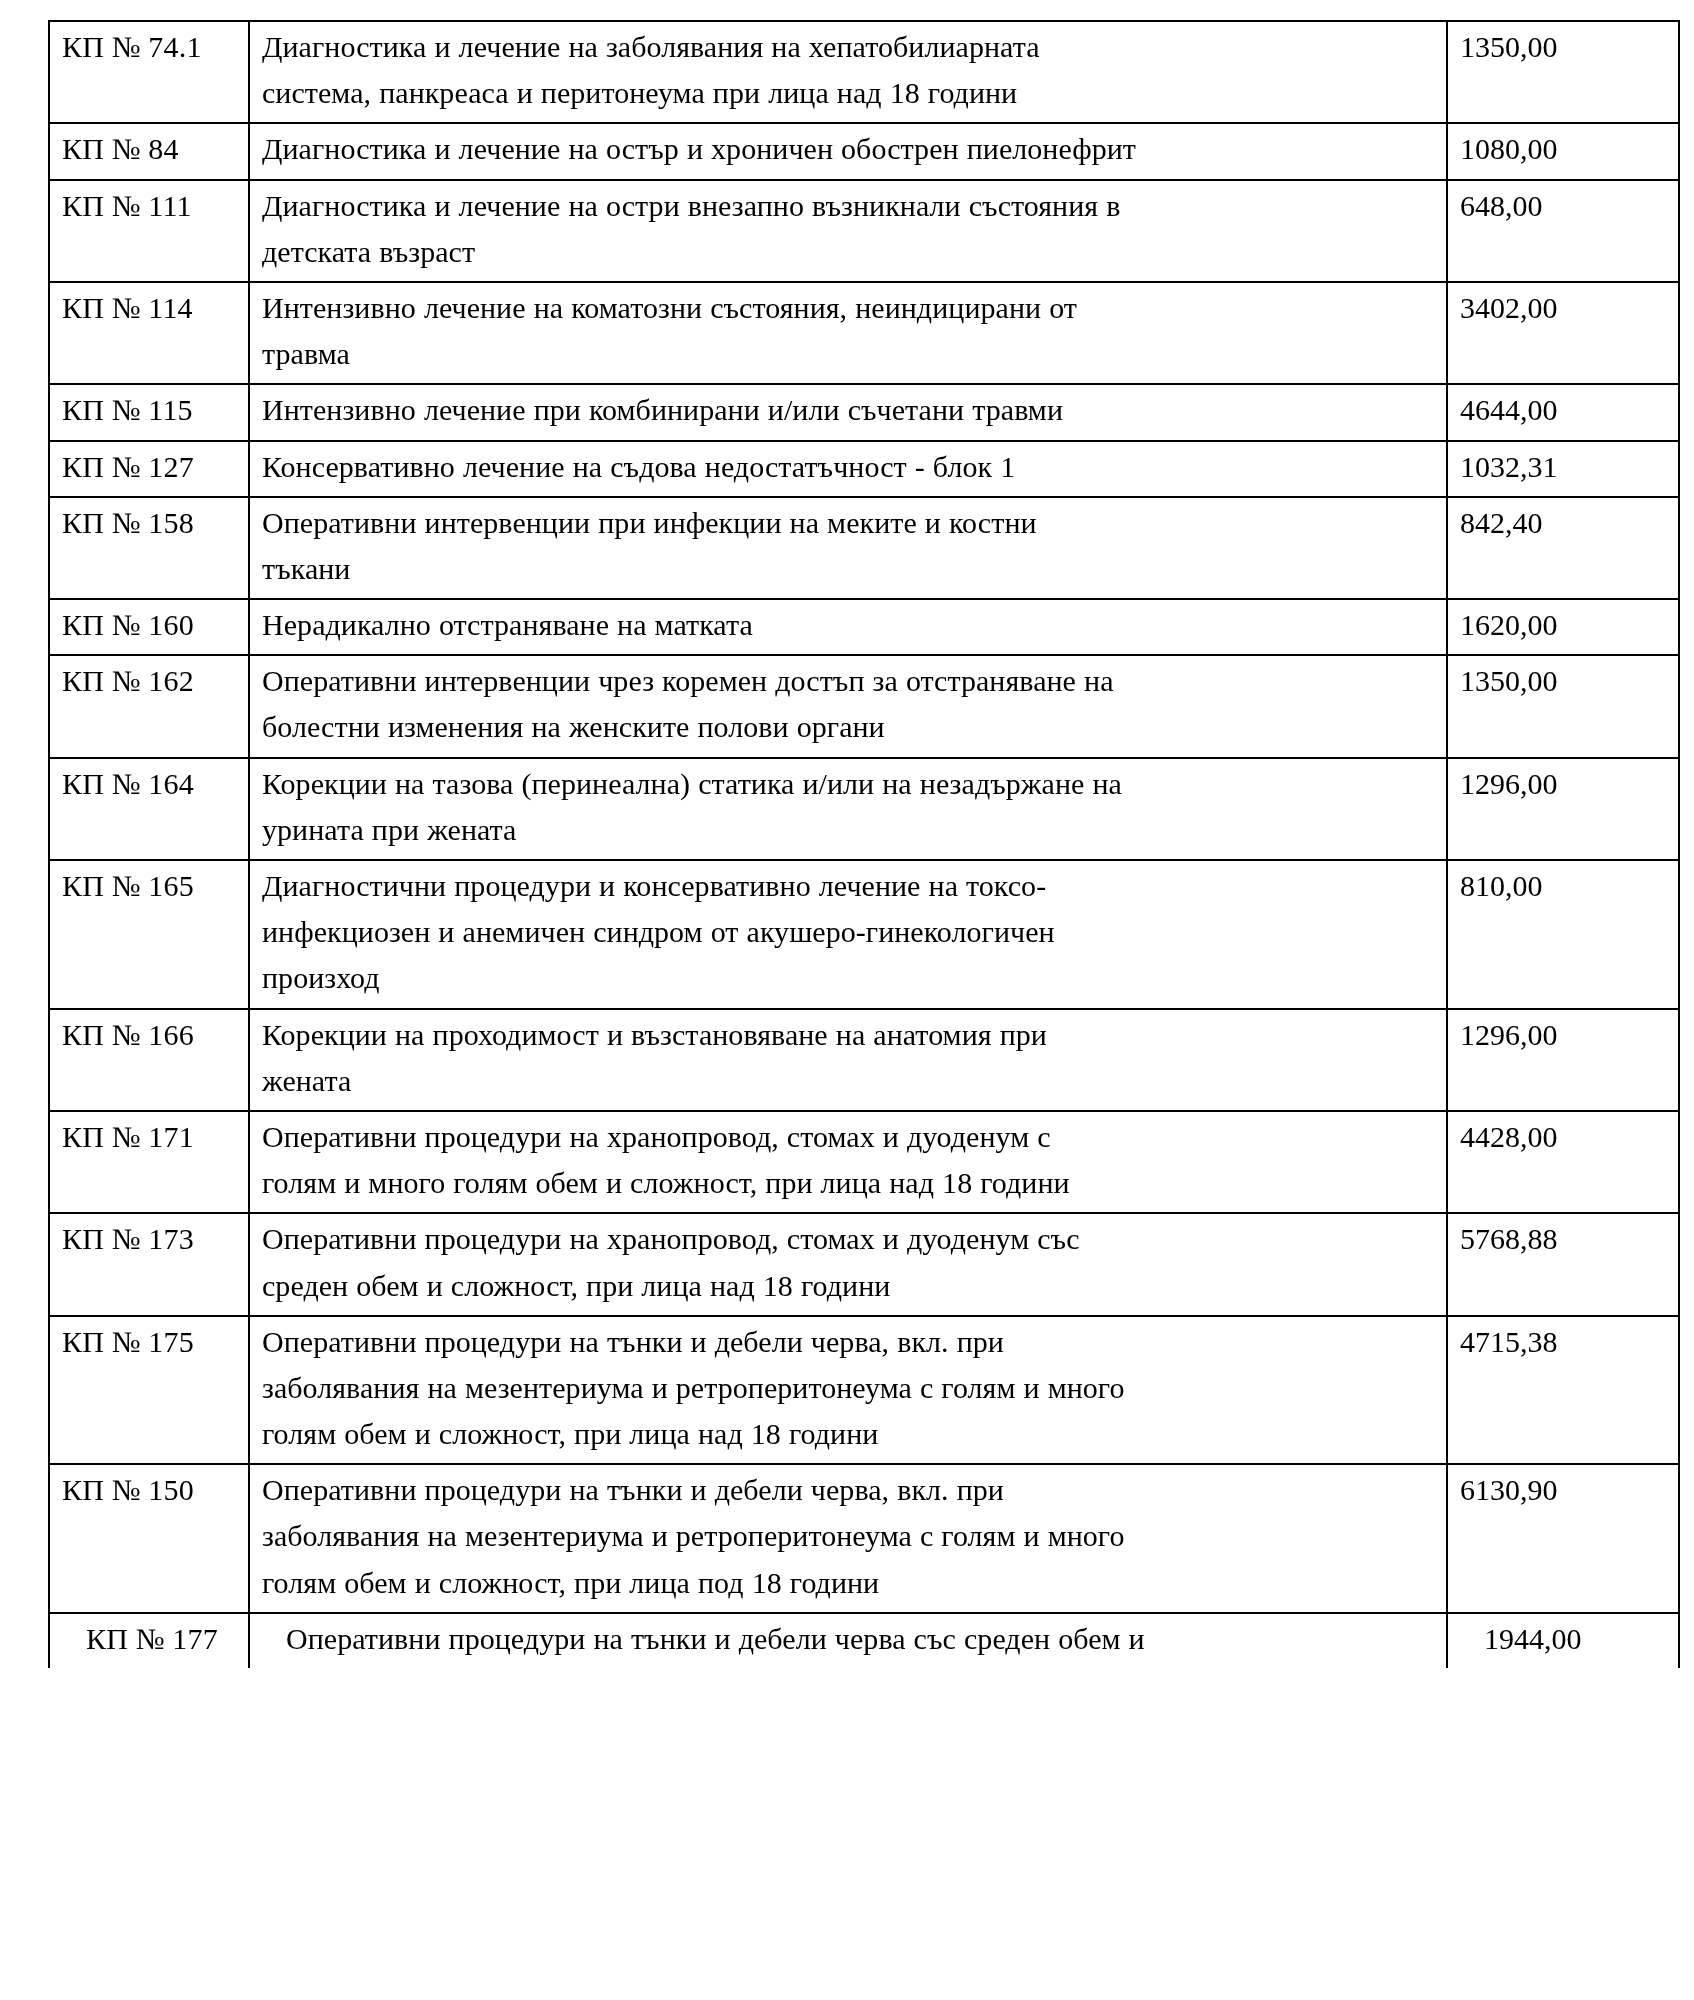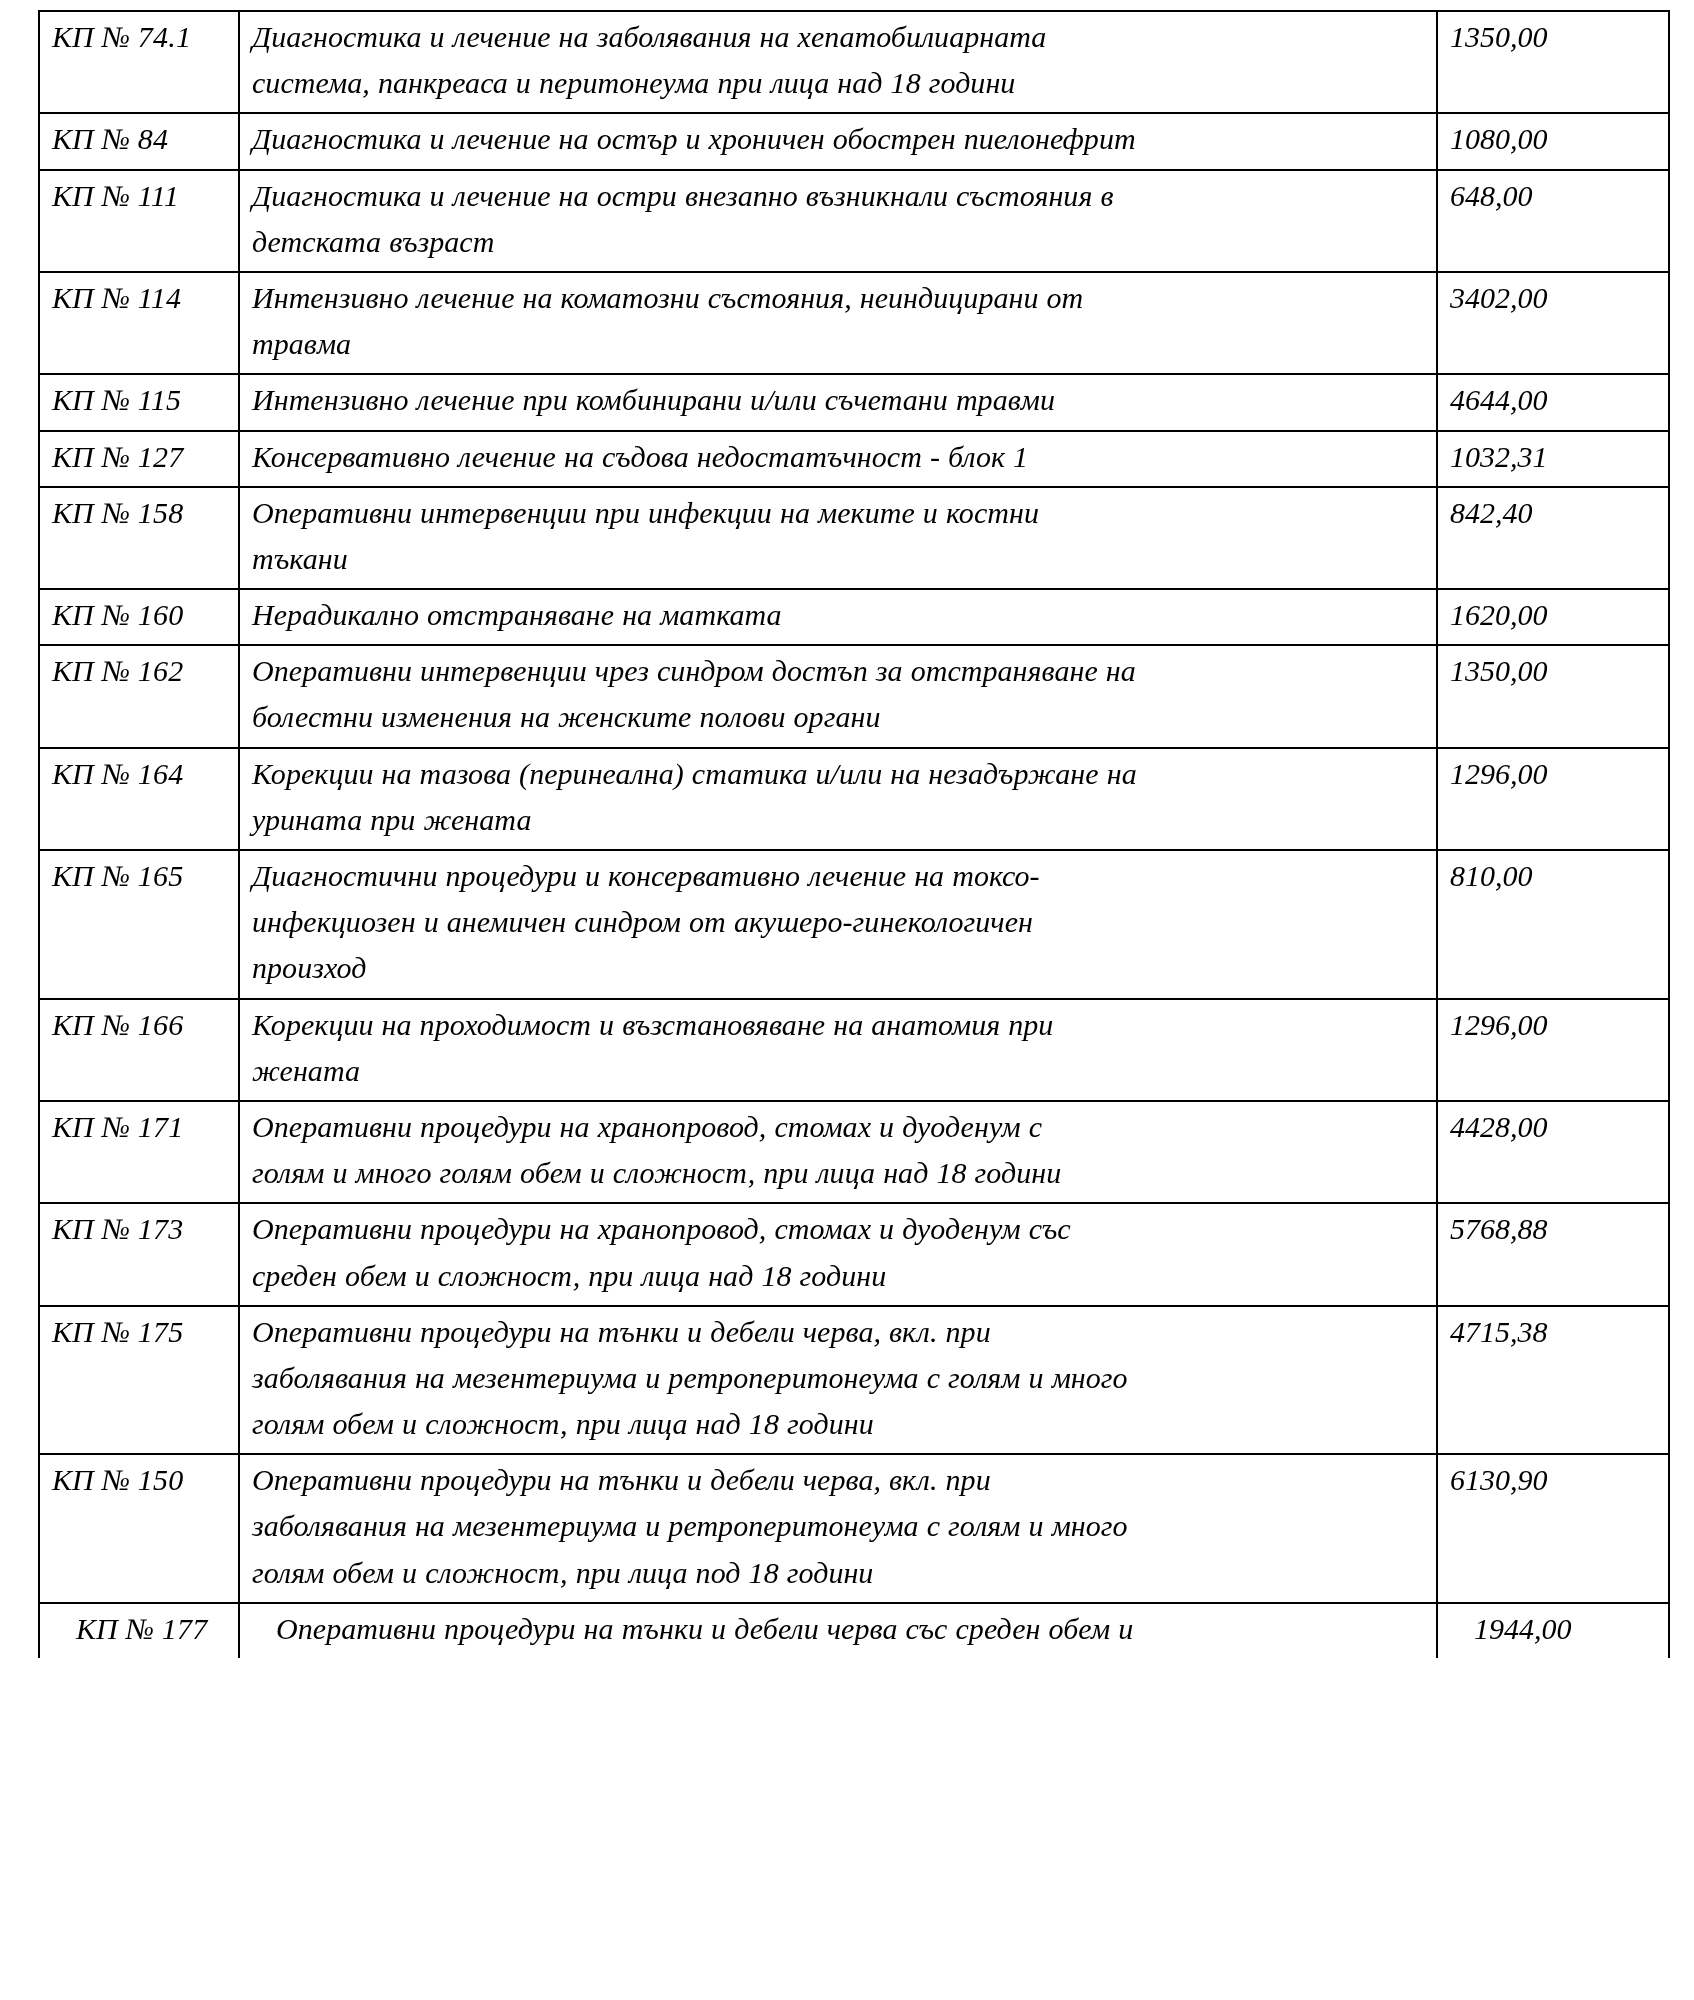--- a/index.html
+++ b/index.html
@@ -20,22 +20,21 @@
     height: 2000px;
     position: relative;
     box-sizing: border-box;
     padding: 10px 26px 0 38px;
     background: #ffffff;
   }
   table.pathways {
     border-collapse: collapse;
     width: 1630px;
     table-layout: fixed;
-    margin: 0;
-    font-style: italic;
+    margin: 10px;
   }
   table.pathways col.c-code  { width: 200px; }
   table.pathways col.c-desc  { width: 1198px; }
   table.pathways col.c-price { width: 232px; }
 
   table.pathways td {
     border: 2px solid #000000;
     vertical-align: top;
     font-size: 30px;
     line-height: 1.54;
@@ -131,21 +130,21 @@
         <tr>
           <td class="code">КП № 160</td>
           <td class="desc">
             <span class="line">Нерадикално отстраняване на матката</span>
           </td>
           <td class="price">1620,00</td>
         </tr>
         <tr>
           <td class="code">КП № 162</td>
           <td class="desc">
-            <span class="line">Оперативни интервенции чрез синдром достъп за отстраняване на</span>
+            <span class="line">Оперативни интервенции чрез коремен достъп за отстраняване на</span>
             <span class="line">болестни изменения на женските полови органи</span>
           </td>
           <td class="price">1350,00</td>
         </tr>
         <tr>
           <td class="code">КП № 164</td>
           <td class="desc">
             <span class="line">Корекции на тазова (перинеална) статика и/или на незадържане на</span>
             <span class="line">урината при жената</span>
           </td>

